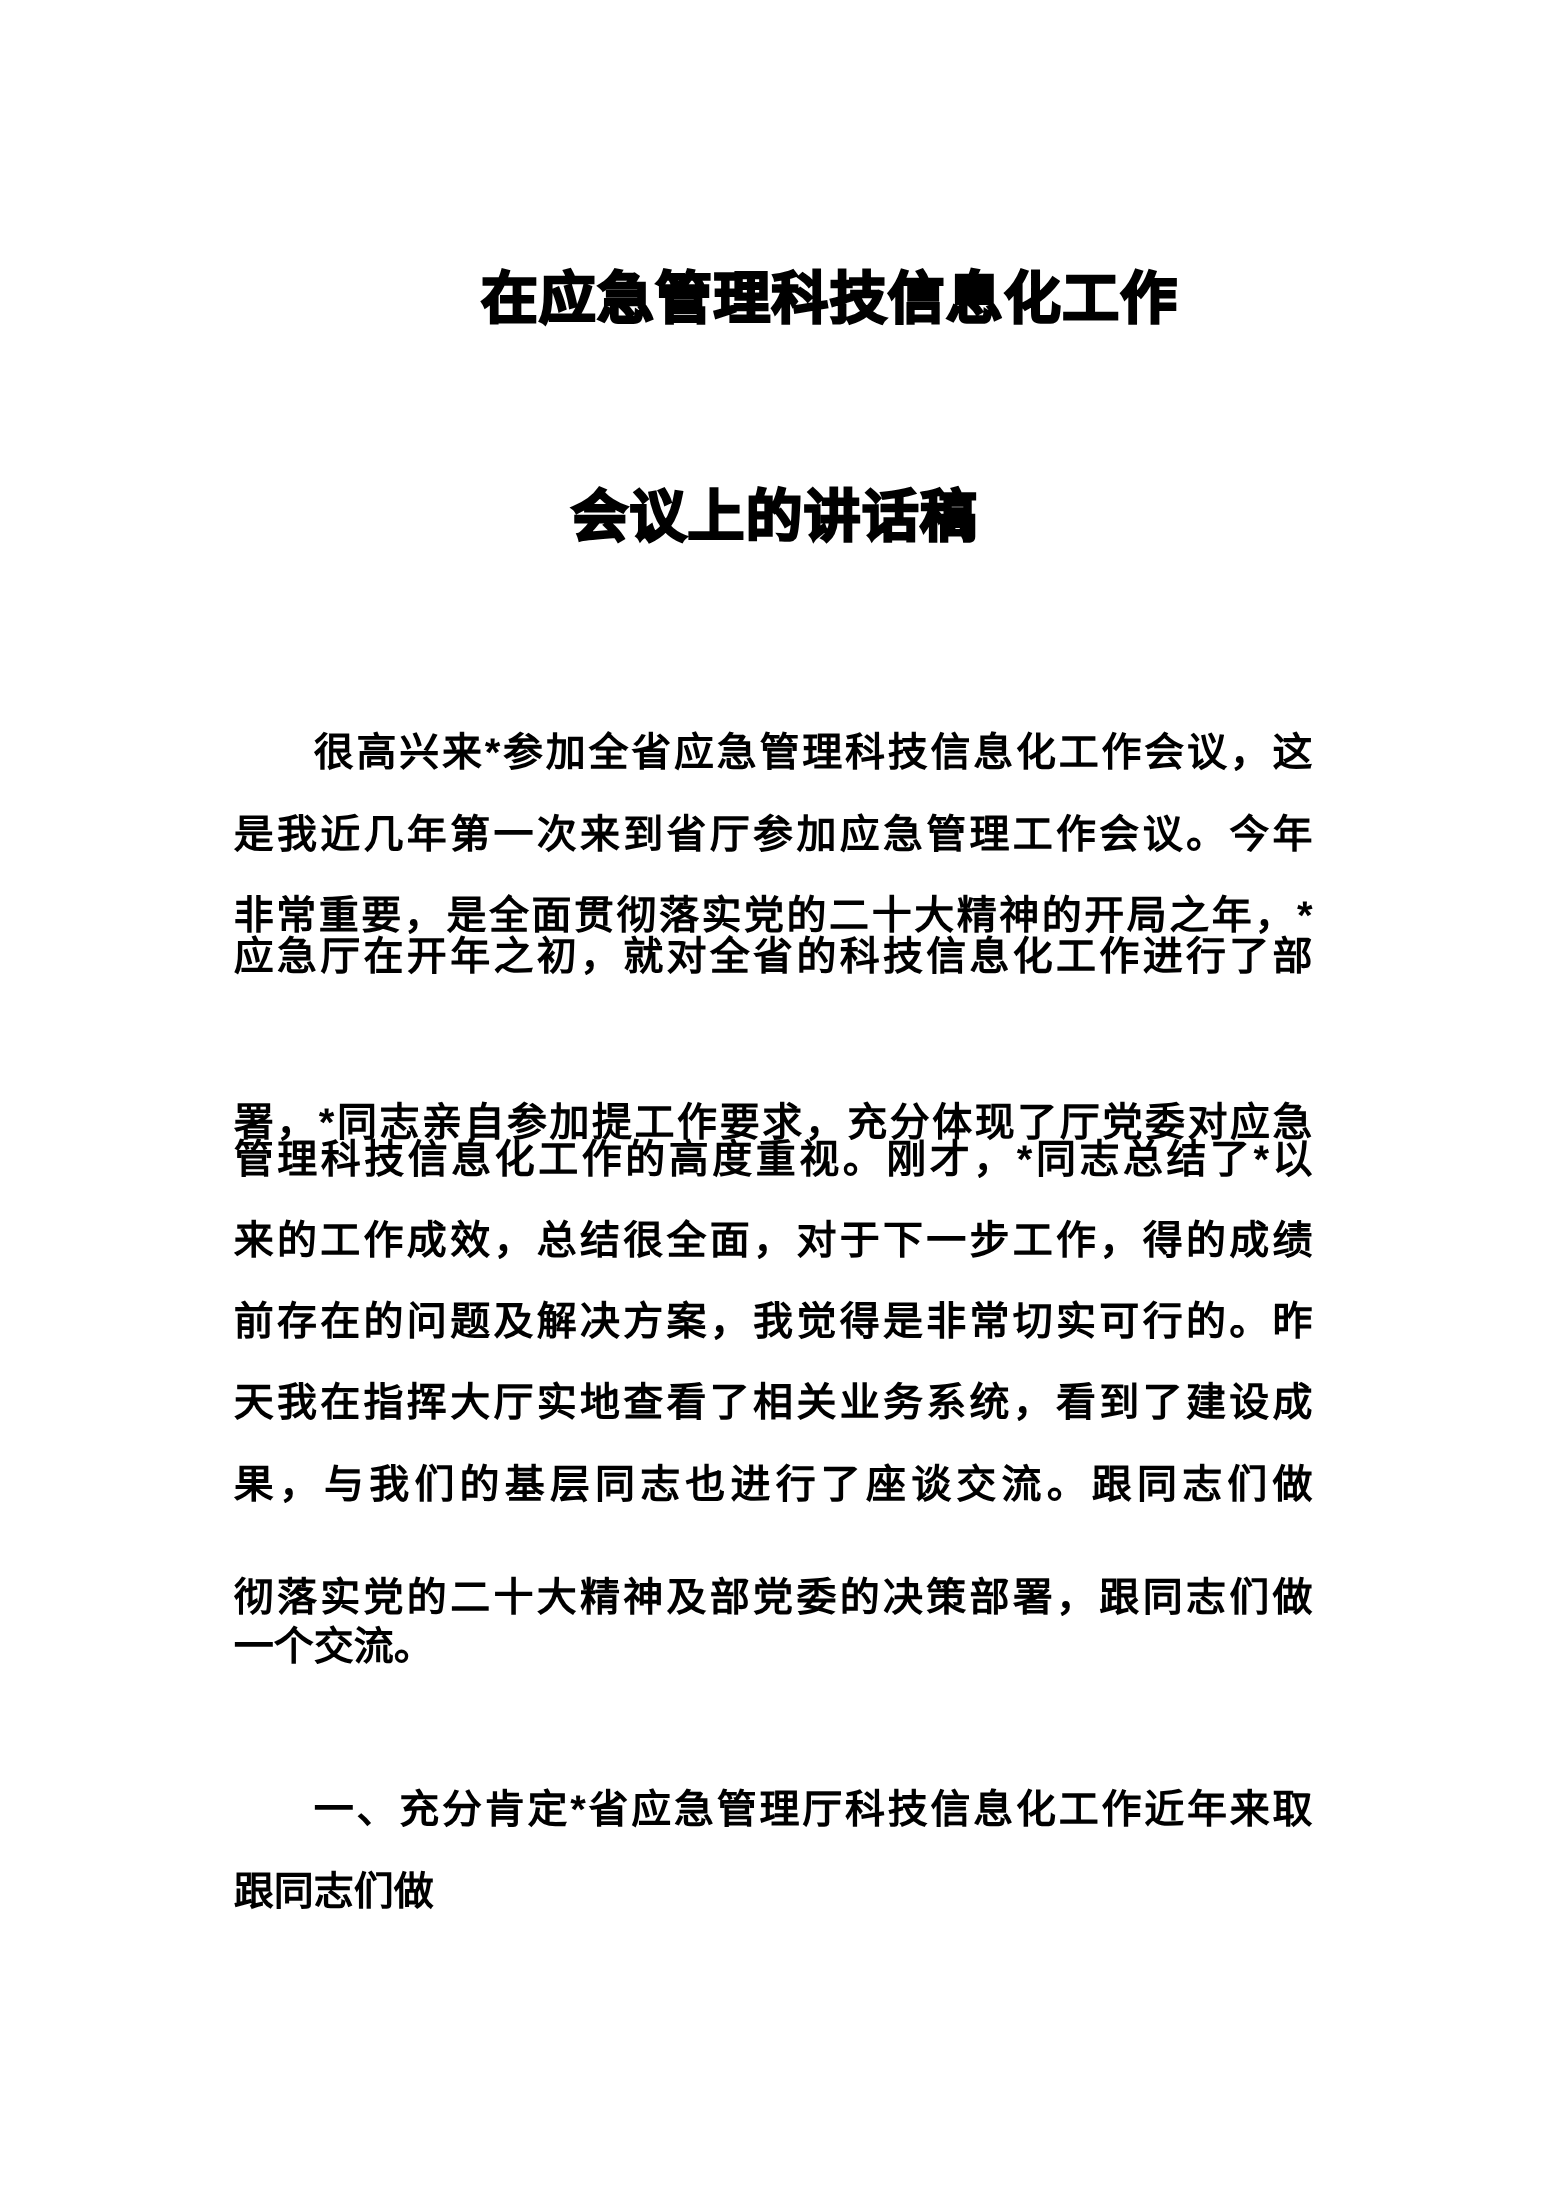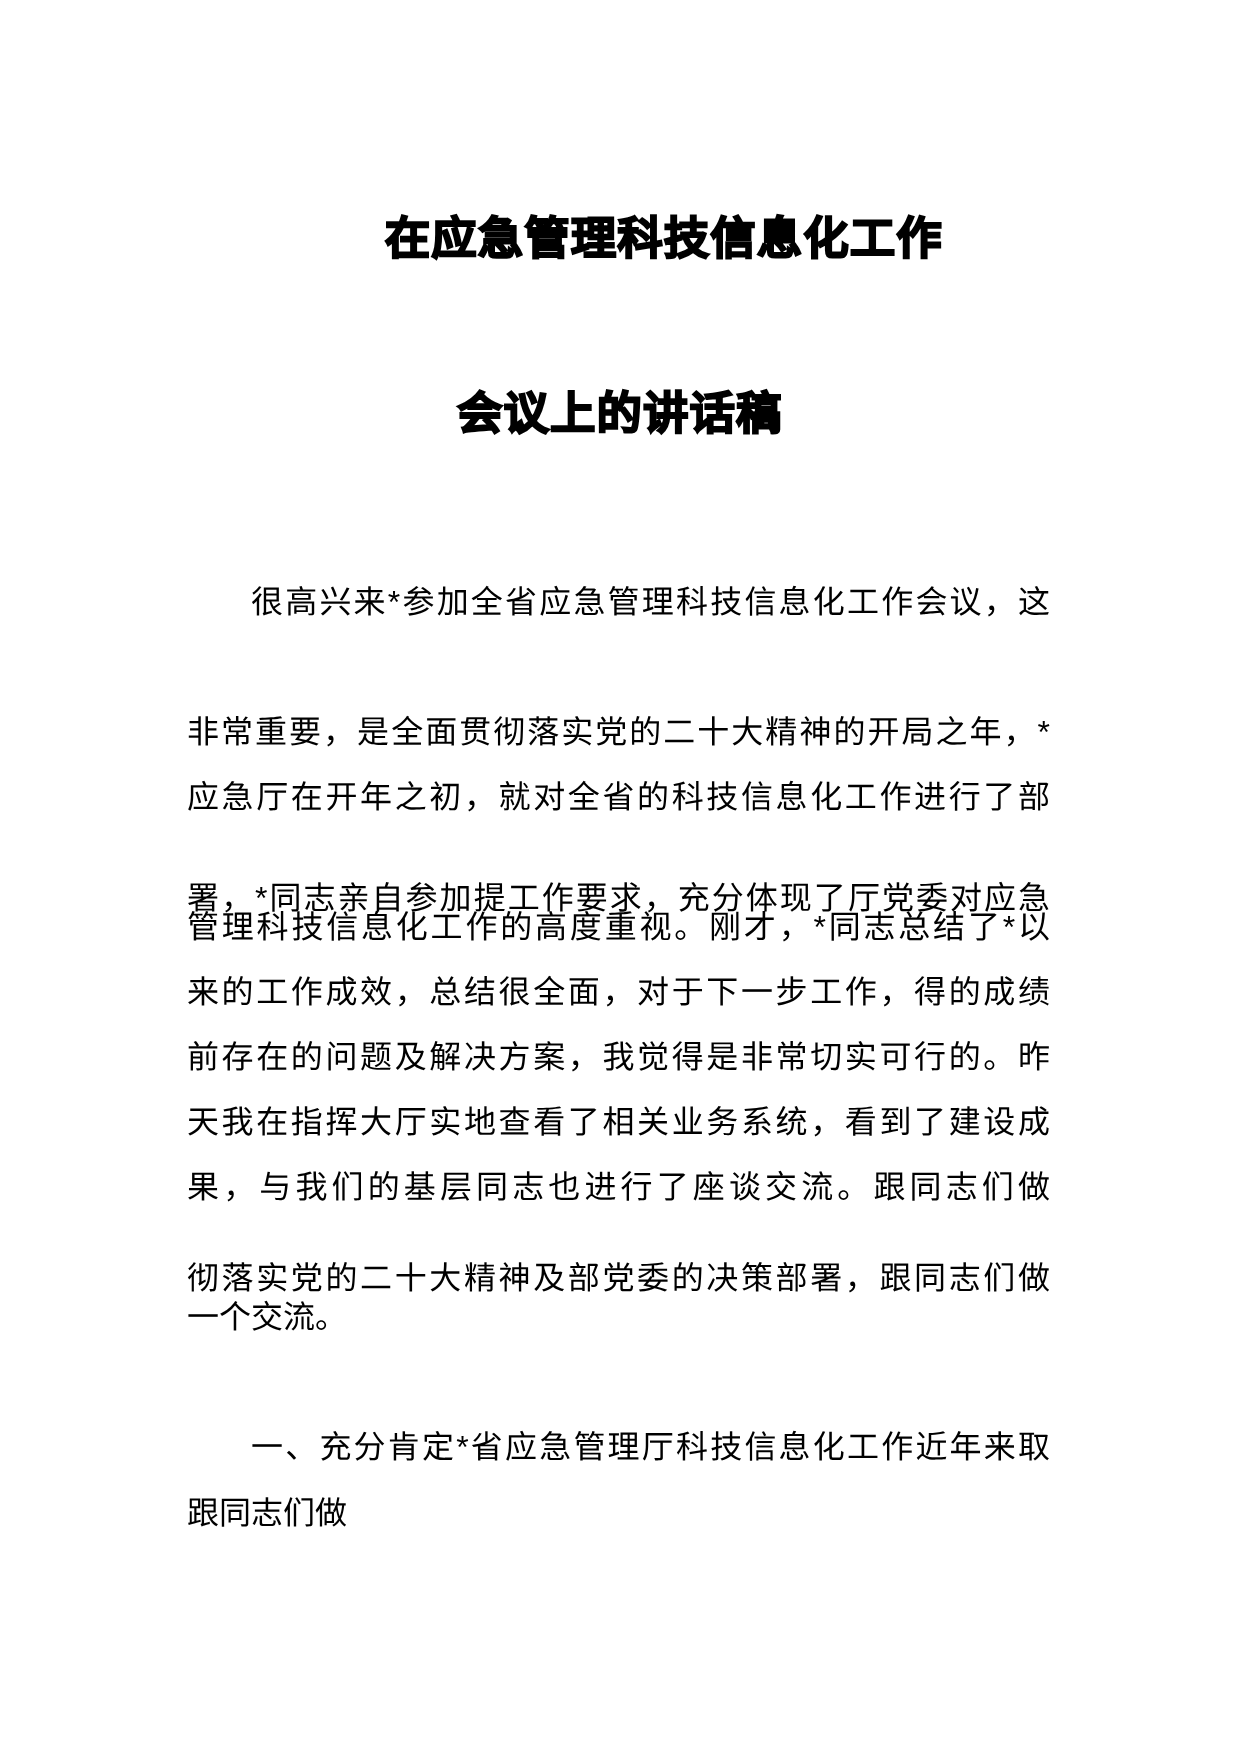--- a/index.html
+++ b/index.html
@@ -36,21 +36,21 @@
     .title-line-2 { top: 391px; }
 
     
     .body-line {
       position: absolute;
       left: 187px;
       width: 863px;
       margin: 0;
       font-size: 32px;
       line-height: 1.19;
-      font-weight: 400;
+      font-weight: 700;
       color: #000000;
       text-align: justify;
       text-align-last: justify;
       text-justify: inter-ideograph;
     }
     .indent-2em { text-indent: 2em; }
     .no-justify {
       text-align: left;
       text-align-last: left;
     }
@@ -59,24 +59,25 @@
 <body>
 
 <div class="page">
 
   <h1 class="doc-title title-line-1">在应急管理科技信息化工作</h1>
 
   <h1 class="doc-title title-line-2">会议上的讲话稿</h1>
 
   <p class="body-line indent-2em" style="top:583px">很高兴来*参加全省应急管理科技信息化工作会议，这</p>
 
+  <p class="body-line" style="top:648px">是我近几年第一次来到省厅参加应急管理工作会议。今年</p>
 
   <p class="body-line" style="top:713px">非常重要，是全面贯彻落实党的二十大精神的开局之年，*</p>
 
-  <p class="body-line" style="top:778px">应急厅在开年之初，就对全省的科技信息化工作进行了部</p>
+  <p class="body-line" style="top:746px">应急厅在开年之初，就对全省的科技信息化工作进行了部</p>
 
   <p class="body-line" style="top:879px">署，*同志亲自参加提工作要求，充分体现了厅党委对应急</p>
 
   <p class="body-line" style="top:908px">管理科技信息化工作的高度重视。刚才，*同志总结了*以</p>
 
   <p class="body-line" style="top:973px">来的工作成效，总结很全面，对于下一步工作，得的成绩</p>
 
   <p class="body-line" style="top:1038px">前存在的问题及解决方案，我觉得是非常切实可行的。昨</p>
 
   <p class="body-line" style="top:1103px">天我在指挥大厅实地查看了相关业务系统，看到了建设成</p>

